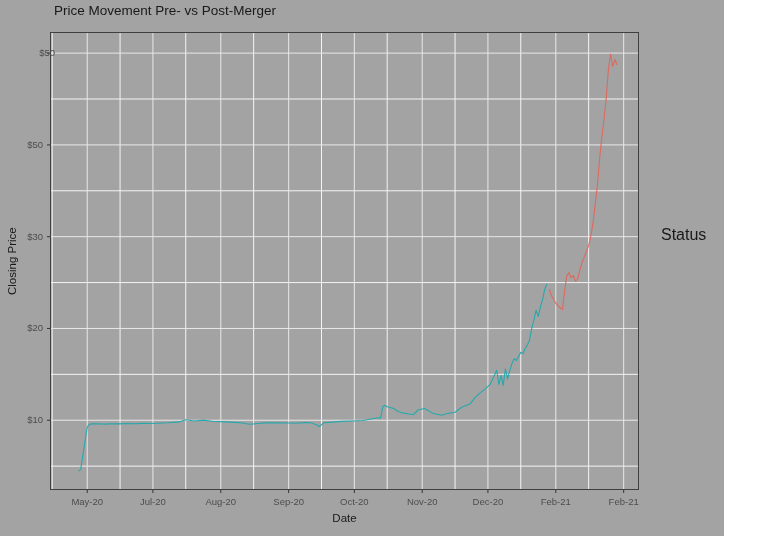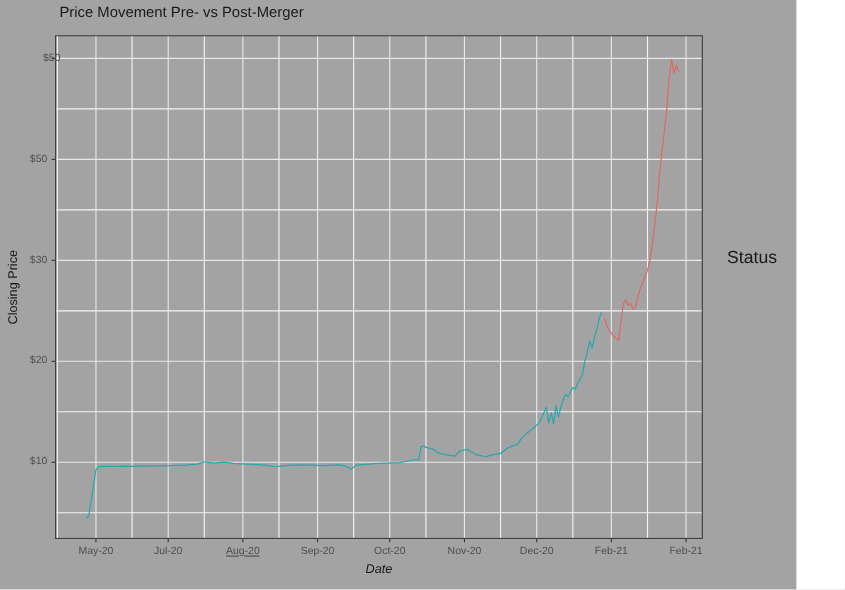--- a/index.html
+++ b/index.html
@@ -16,21 +16,21 @@
   .x-tick-label{
     position:absolute;width:56px;text-align:center;font-size:9.5px;color:#4d4d4d;
     white-space:nowrap;
   }
   .y-tick-label{
     position:absolute;width:45px;text-align:right;font-size:9.5px;color:#4d4d4d;
     white-space:nowrap;
   }
   .x-axis-title{
     position:absolute;left:50px;top:512px;width:589px;text-align:center;
-    font-size:11.5px;color:#191919;font-style:italic;
+    font-size:11.5px;color:#191919;
   }
   .y-axis-title{
     position:absolute;left:4px;top:32px;height:458px;width:16px;
     writing-mode:vertical-rl;transform:rotate(180deg);
     display:flex;align-items:center;justify-content:center;
     font-size:11.5px;color:#191919;white-space:nowrap;
   }
   .legend{position:absolute;left:661px;top:226px;}
   .legend-title{font-size:16px;color:#191919;margin-bottom:7px;}
   .legend-item{display:flex;align-items:center;height:23px;}
@@ -87,21 +87,21 @@
       <line x1="0" y1="21.11022044088174" x2="589" y2="21.11022044088174" stroke="#e8e8e8" stroke-width="1"></line>
       <line x1="-3" y1="21.11022044088174" x2="0" y2="21.11022044088174" stroke="#333333" stroke-width="1"></line>
       <polyline points="499.2,257.0 501.4,263.4 503.6,267.5 505.8,271.2 508.0,274.0 510.2,275.8 512.4,277.6 514.6,259.7 516.7,244.1 518.9,240.5 521.1,245.5 523.3,243.7 525.5,249.2 527.7,246.9 529.9,237.7 532.1,230.4 534.3,224.9 536.4,219.4 538.6,213.9 540.8,204.7 543.0,190.9 545.2,172.6 547.4,153.3 549.6,126.7 551.8,105.6 554.0,87.2 556.2,67.0 558.3,38.5 560.5,22.0 562.7,34.4 564.9,27.5 567.1,33.0" fill="none" stroke="#dd6a60" stroke-width="1.1" stroke-linejoin="round"></polyline>
       <polyline points="28.5,439.2 30.7,437.3 37.2,395.1 39.4,392.4 41.6,391.9 46.0,391.7 54.7,392.1 61.3,391.7 70.1,391.9 76.6,391.5 85.4,391.8 92.0,391.4 100.7,391.5 107.3,391.2 118.2,390.8 129.2,389.9 135.8,387.8 144.5,389.0 153.3,388.1 162.0,389.2 175.2,389.9 183.9,390.4 192.7,391.0 199.3,392.3 208.0,391.5 214.6,390.9 225.5,390.7 238.7,391.0 245.2,391.3 256.2,390.6 260.6,390.8 267.1,393.0 269.3,394.7 273.7,390.8 282.5,390.1 291.2,389.4 302.2,389.0 313.1,388.5 319.7,387.3 328.4,385.7 330.6,386.2 332.8,374.5 335.0,373.4 337.2,374.7 343.8,376.5 348.1,379.5 352.5,380.9 359.1,382.0 363.5,382.7 367.9,378.0 374.4,376.5 378.8,378.9 383.2,381.5 391.9,383.2 396.3,381.8 405.1,380.2 411.6,375.2 420.4,371.7 424.8,365.8 429.2,361.6 435.7,356.6 440.1,352.4 442.3,347.9 446.7,338.2 448.9,352.4 451.1,343.3 453.2,353.4 455.4,336.8 457.6,346.9 459.8,338.7 462.0,331.3 464.2,326.7 466.4,328.6 470.8,320.3 473.0,321.7 475.1,316.7 477.3,313.0 479.5,308.4 481.7,296.5 483.9,288.2 486.1,278.1 488.3,284.5 490.5,274.4 492.7,267.1 494.8,257.0 497.0,251.9" fill="none" stroke="#27a8ad" stroke-width="1.1" stroke-linejoin="round"></polyline>
       <rect x="0.5" y="0.5" width="588" height="457" fill="none" stroke="#3f3f3f" stroke-width="1"></rect>
     </svg>
 
   <div class="axis-label-layer" id="label-layer">
       <div class="x-tick-label" style="left: 59.223px; top: 496px;">May-20</div>
       <div class="x-tick-label" style="left: 124.911px; top: 496px;">Jul-20</div>
-      <div class="x-tick-label" style="left: 192.788px; top: 496px; text-decoration: underline;">Aug-20</div>
+      <div class="x-tick-label" style="left: 192.788px; top: 496px;">Aug-20</div>
       <div class="x-tick-label" style="left: 260.665px; top: 496px;">Sep-20</div>
       <div class="x-tick-label" style="left: 326.353px; top: 496px;">Oct-20</div>
       <div class="x-tick-label" style="left: 394.23px; top: 496px;">Nov-20</div>
       <div class="x-tick-label" style="left: 459.918px; top: 496px;">Dec-20</div>
       <div class="x-tick-label" style="left: 527.796px; top: 496px;">Feb-21</div>
       <div class="x-tick-label" style="left: 595.673px; top: 496px;">Feb-21</div>
       <div class="y-tick-label" style="left: 0px; width: 43px; top: 414.244px;">$10</div>
       <div class="y-tick-label" style="left: 0px; width: 43px; top: 322.461px;">$20</div>
       <div class="y-tick-label" style="left: 0px; width: 43px; top: 230.677px;">$30</div>
       <div class="y-tick-label" style="left: 0px; width: 43px; top: 138.894px;">$50</div>

